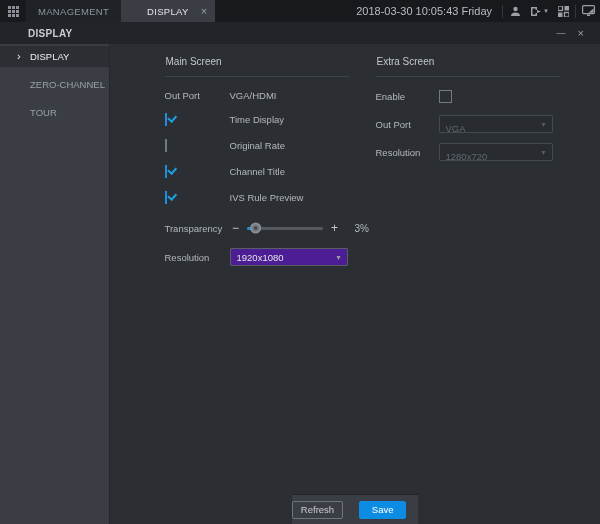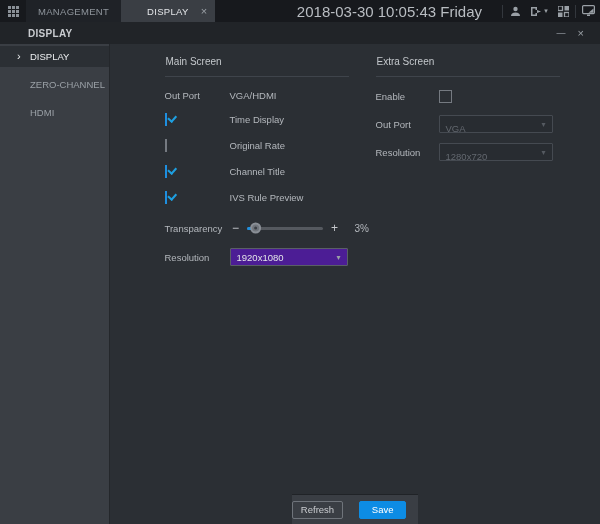--- a/index.html
+++ b/index.html
@@ -28,21 +28,21 @@
   }
   .tab.inactive { background: #1f2227; }
   .tab.active { background: #3a3e44; color: #e3e5e8; padding: 0 8px; }
   .tab .tab-close { margin-left: 12px; color: #9aa0a6; font-size: 11px; }
   .mini-monitor {
     width: 12px; height: 10px; margin-right: 6px; position: relative;
   }
   .mini-monitor .scr { width: 12px; height: 8px; background: #1e9fe0; border-radius: 1px; }
   .mini-monitor .std { width: 6px; height: 1.5px; background: #1e9fe0; margin: 1px auto 0; }
   .topbar-spacer { flex: 1; }
-  .datetime { color: #b9bdc2; margin-right: 20px; font-size: 15px; }
+  .datetime { color: #b9bdc2; margin-right: 10px; font-size: 11px; }
   .vdiv { width: 1px; height: 13px; background: #33373d; }
   .top-icon {
     width: 24px; height: 22px; display: flex; align-items: center; justify-content: center;
     cursor: pointer; color: #9aa0a6;
   }
   .top-icon svg { display: block; }
   .caret-sm { font-size: 7px; color: #9aa0a6; margin-left: 2px; }
   
   .windowbar {
     height: 22px; background: #212428;
@@ -201,21 +201,21 @@
 
   <div class="sidebar">
     <div class="side-item active">
       <span class="arrow">›</span>
       <span>DISPLAY</span>
     </div>
     <div class="side-item">
       <span>ZERO-CHANNEL</span>
     </div>
     <div class="side-item">
-      <span>HDMI</span>
+      <span>TOUR</span>
     </div>
   </div>
 
   <div class="content">
     <div class="panels">
 
       <div class="section main">
         <div class="section-title">Main Screen</div>
 
         <div class="form-row">

